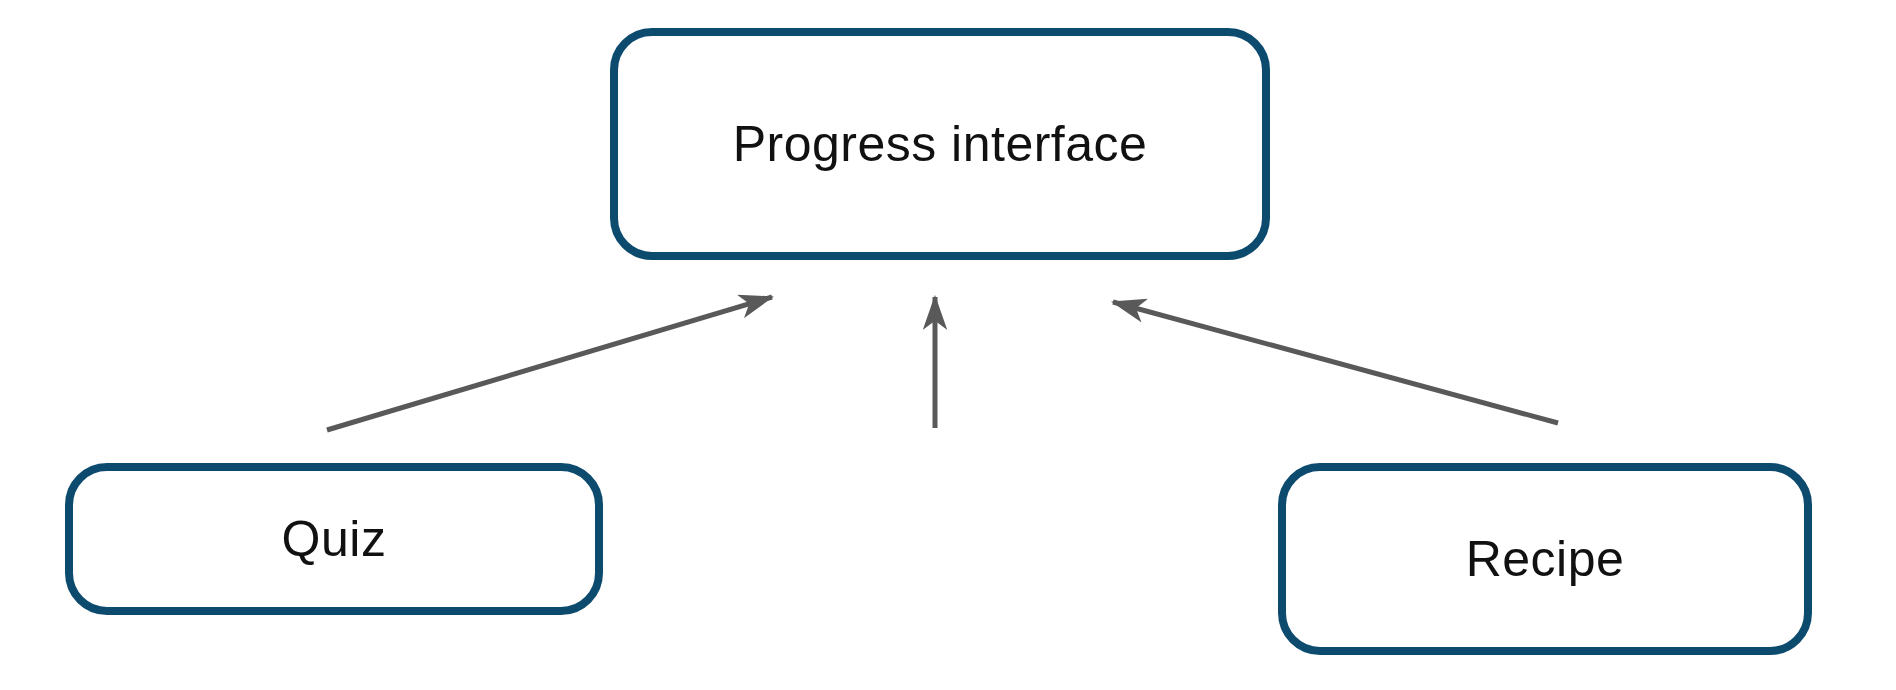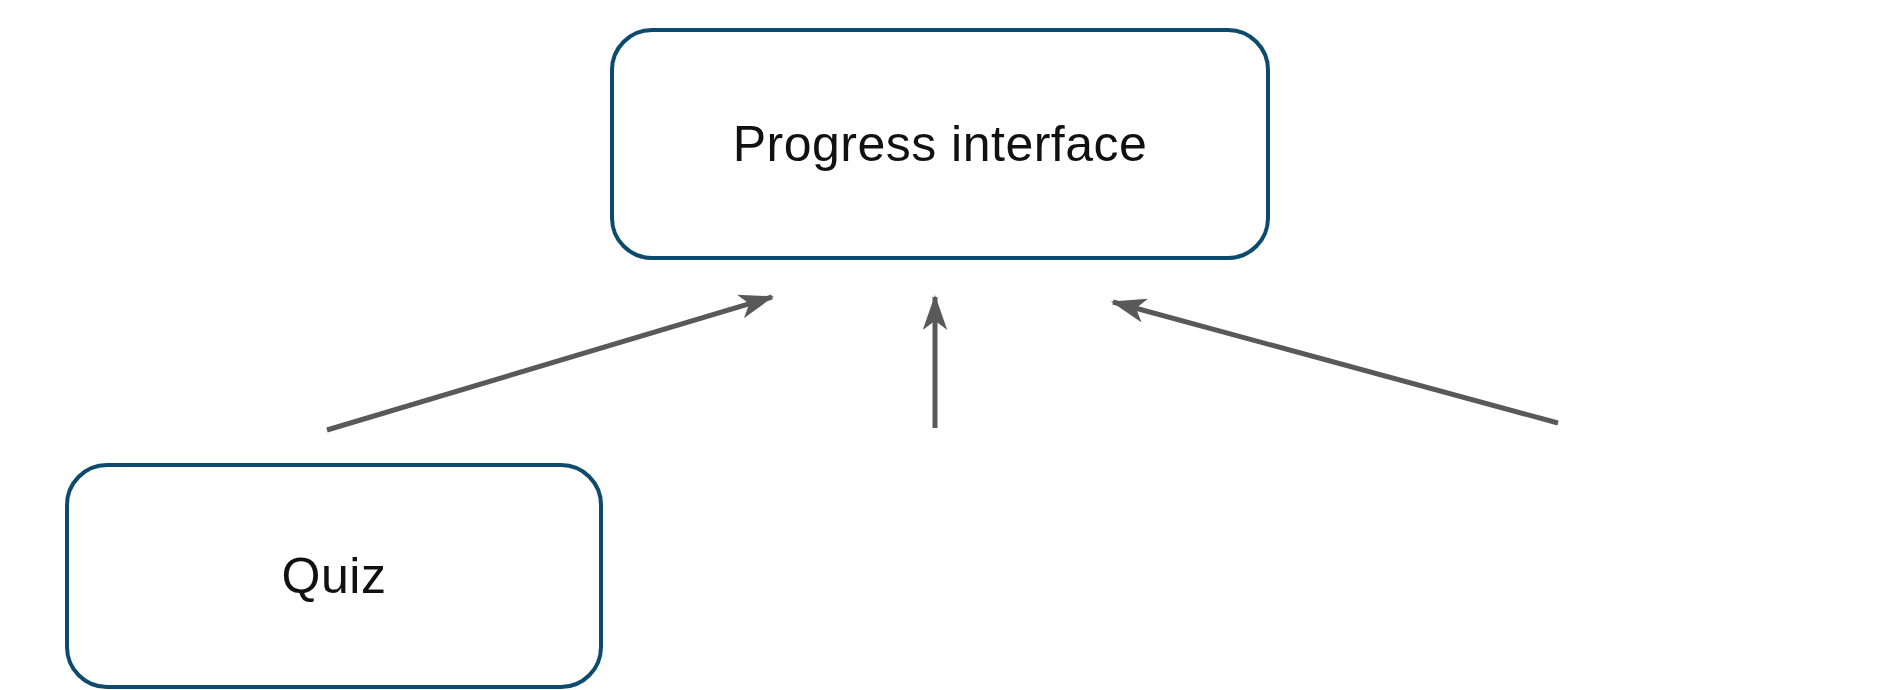--- a/index.html
+++ b/index.html
@@ -12,35 +12,35 @@
     width: 1896px;
     height: 690px;
     background: #ffffff;
     overflow: hidden;
     font-family: "Liberation Sans", "DejaVu Sans", sans-serif;
   }
   .node {
     position: absolute;
     box-sizing: border-box;
     background: #ffffff;
-    border: 4px solid #0c4a6e;
+    border: 8px solid #0c4a6e;
     border-radius: 42px;
     display: flex;
     align-items: center;
     justify-content: center;
   }
   .node-label {
     font-size: 50px;
     font-weight: 500;
     color: #111111;
     letter-spacing: 0.5px;
     white-space: nowrap;
   }
   #node-progress { left: 610px; top: 28px;  width: 660px; height: 232px; }
-  #node-quiz     { left: 65px;  top: 463px; width: 538px; height: 226px; }
+  #node-quiz     { left: 65px;  top: 463px; width: 538px; height: 152px; }
   #node-survey   { left: 667px; top: 463px; width: 540px; height: 192px; }
   #node-recipe   { left: 1278px;top: 463px; width: 534px; height: 192px; }
   .edges-layer {
     position: absolute;
     left: 0; top: 0;
     width: 1896px;
     height: 690px;
     pointer-events: none;
   }
 </style>
@@ -62,14 +62,17 @@
 
   <div class="node" id="node-progress">
     <span class="node-label">Progress interface</span>
   </div>
 
   <div class="node" id="node-quiz">
     <span class="node-label">Quiz</span>
   </div>
 
 
+  <div class="node" id="node-recipe">
+    <span class="node-label">Recipe</span>
+  </div>
 
 </div>
 
 </body></html>

